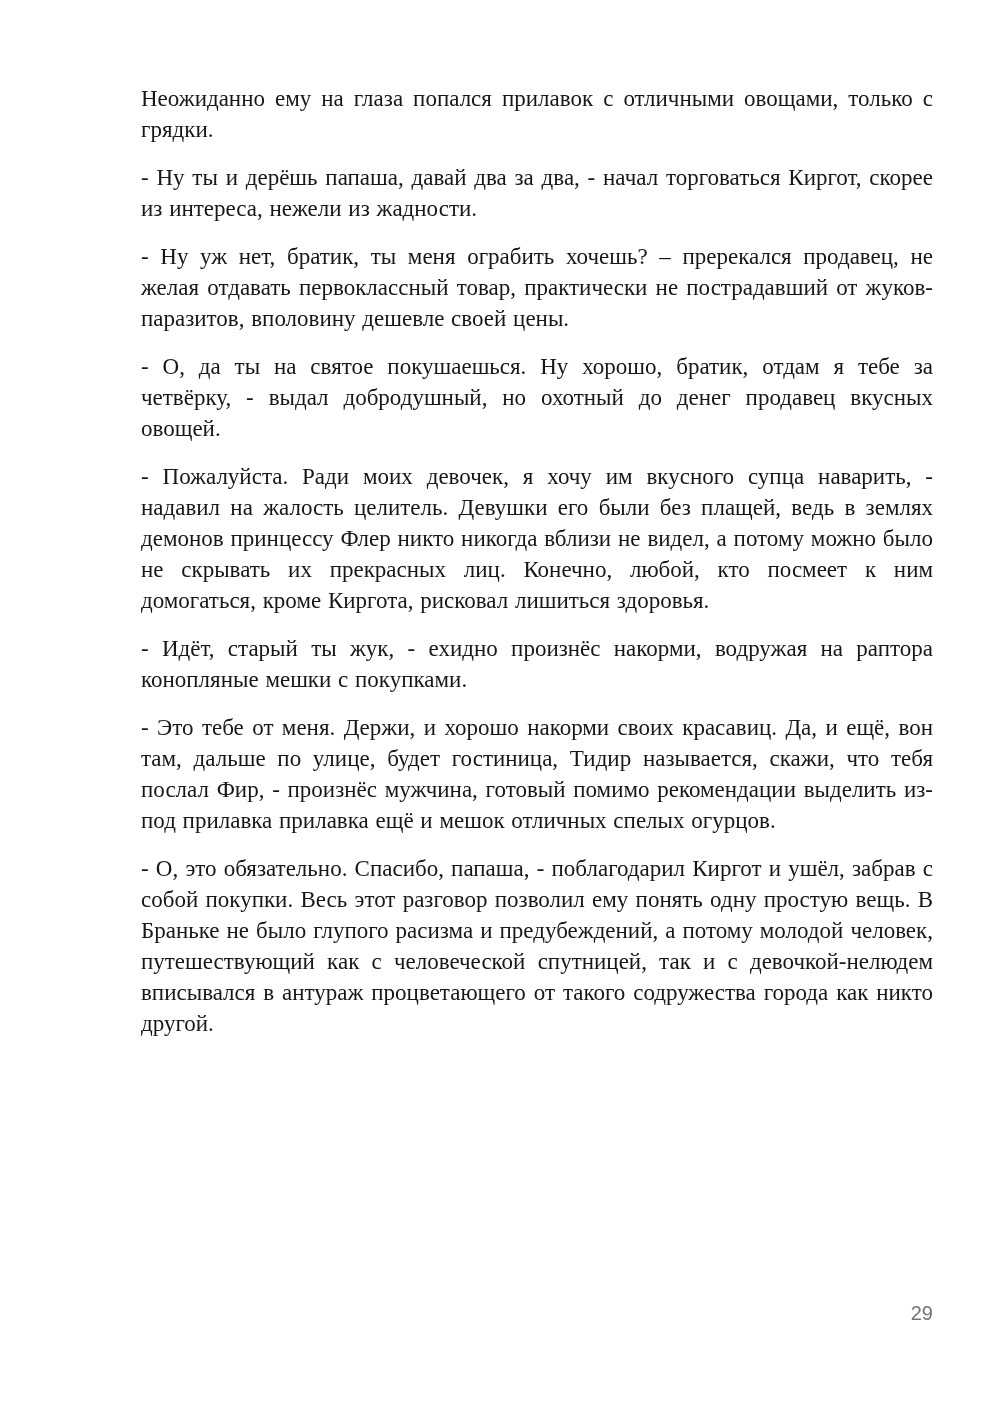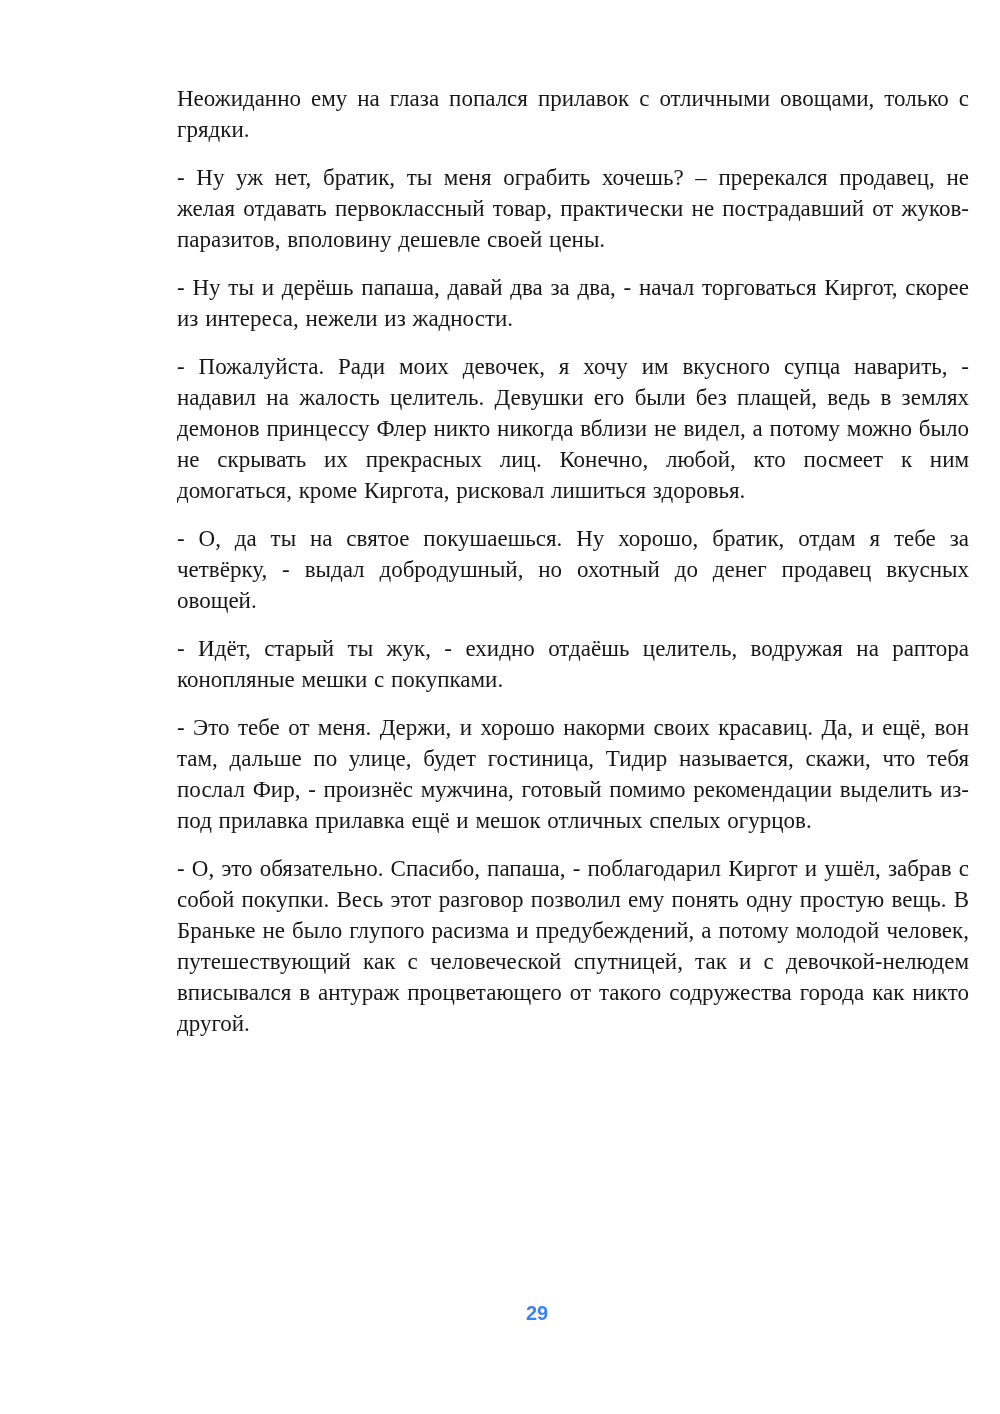--- a/index.html
+++ b/index.html
@@ -15,49 +15,47 @@
     background: #ffffff;
     font-family: "Liberation Serif", serif;
     color: #171717;
     overflow: hidden;
   }
   .text-block {
     position: absolute;
     left: 141px;
     top: 83px;
     width: 792px;
-    margin-left: 36px;
   }
   .text-block p {
     margin: 0 0 17px 0;
     font-size: 23px;
     line-height: 31px;
     text-align: justify;
     word-spacing: 1px;
   }
   .page-footer {
     position: absolute;
     left: 141px;
     top: 1302px;
     width: 792px;
-    text-align: center;
+    text-align: right;
     font-family: "Liberation Sans", sans-serif;
     font-size: 20px;
-    color: #3b82f6;
-    font-weight: bold;
+    color: #737373;
   }
 </style>
 </head>
 <body>
 
 <div class="page">
   <div class="text-block">
     <p>Неожиданно ему на глаза попался прилавок с отличными овощами, только с грядки.</p>
+    <p>- Ну ты и дерёшь папаша, давай два за два, - начал торговаться Киргот, скорее из интереса, нежели из жадности.</p>
     <p>- Ну уж нет, братик, ты меня ограбить хочешь? – пререкался продавец, не желая отдавать первоклассный товар, практически не пострадавший от жуков-паразитов, вполовину дешевле своей цены.</p>
-    <p>- Ну ты и дерёшь папаша, давай два за два, - начал торговаться Киргот, скорее из интереса, нежели из жадности.</p>
+    <p>- О, да ты на святое покушаешься. Ну хорошо, братик, отдам я тебе за четвёрку, - выдал добродушный, но охотный до денег продавец вкусных овощей.</p>
     <p>- Пожалуйста. Ради моих девочек, я хочу им вкусного супца наварить, - надавил на жалость целитель. Девушки его были без плащей, ведь в землях демонов принцессу Флер никто никогда вблизи не видел, а потому можно было не скрывать их прекрасных лиц. Конечно, любой, кто посмеет к ним домогаться, кроме Киргота, рисковал лишиться здоровья.</p>
-    <p>- О, да ты на святое покушаешься. Ну хорошо, братик, отдам я тебе за четвёрку, - выдал добродушный, но охотный до денег продавец вкусных овощей.</p>
-    <p>- Идёт, старый ты жук, - ехидно отдаёшь целитель, водружая на раптора конопляные мешки с покупками.</p>
+    <p>- Идёт, старый ты жук, - ехидно произнёс накорми, водружая на раптора конопляные мешки с покупками.</p>
     <p>- Это тебе от меня. Держи, и хорошо накорми своих красавиц. Да, и ещё, вон там, дальше по улице, будет гостиница, Тидир называется, скажи, что тебя послал Фир, - произнёс мужчина, готовый помимо рекомендации выделить из-под прилавка прилавка ещё и мешок отличных спелых огурцов.</p>
     <p>- О, это обязательно. Спасибо, папаша, - поблагодарил Киргот и ушёл, забрав с собой покупки. Весь этот разговор позволил ему понять одну простую вещь. В Браньке не было глупого расизма и предубеждений, а потому молодой человек, путешествующий как с человеческой спутницей, так и с девочкой-нелюдем вписывался в антураж процветающего от такого содружества города как никто другой.</p>
   </div>
   <div class="page-footer">29</div>
 </div>
 
 </body></html>

